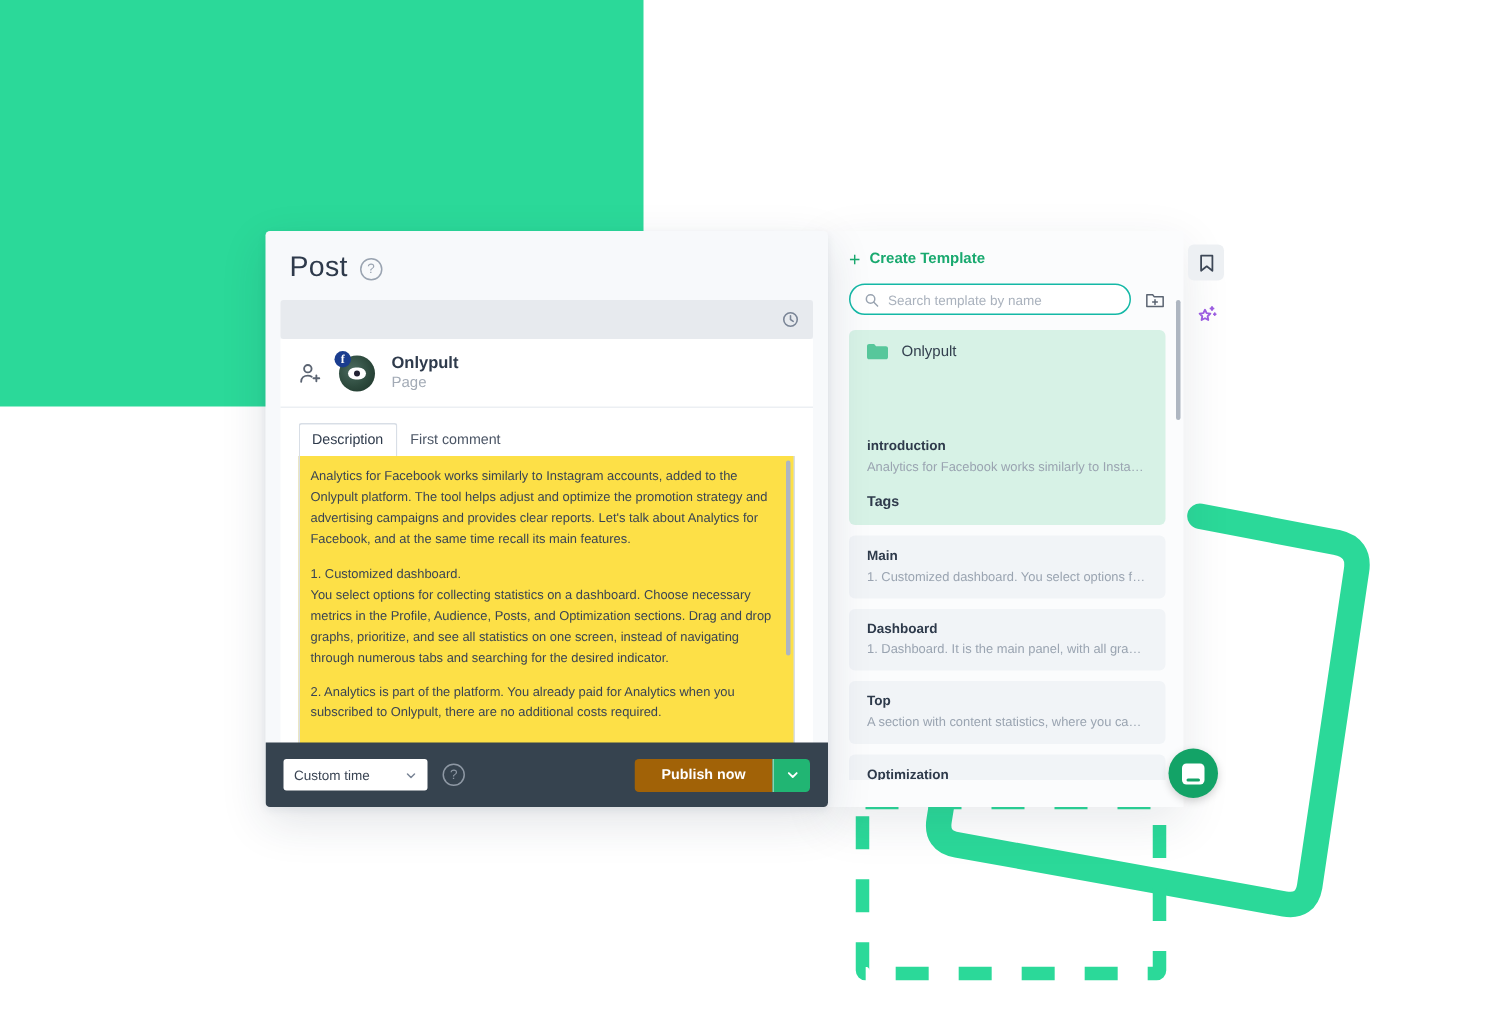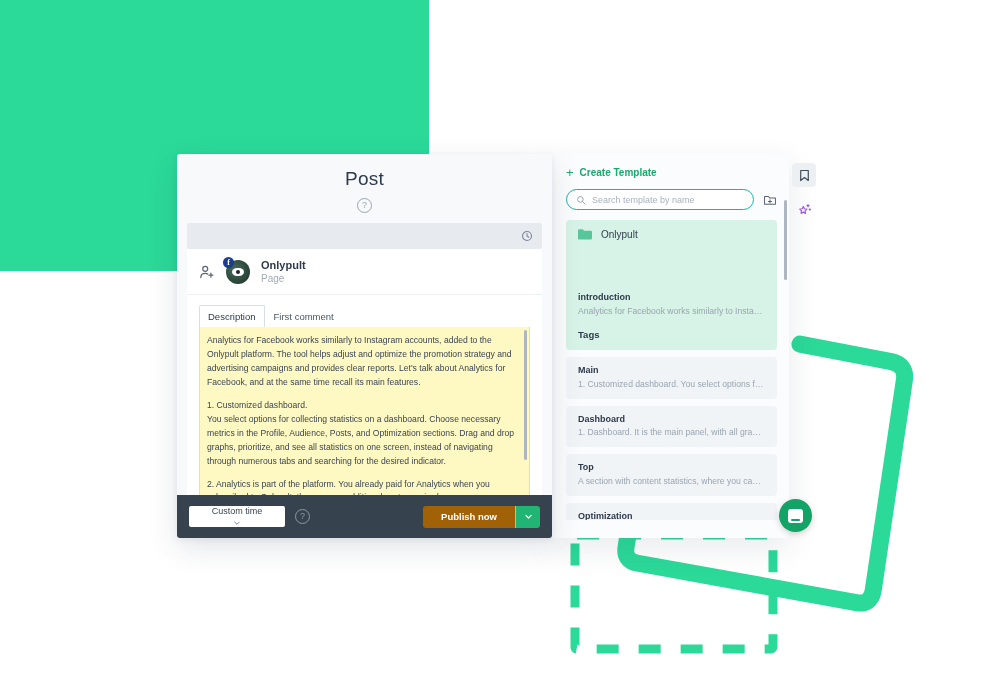--- a/index.html
+++ b/index.html
@@ -33,21 +33,21 @@
   }
 
   
   .composer{
     position:absolute;left:177px;top:154px;width:375px;height:384px;
     background:#F7F9FB;border-radius:3px;
     box-shadow:0 10px 30px rgba(32,48,72,.13), 0 2px 6px rgba(32,48,72,.07);
     overflow:hidden;
   }
   .composer-head{
-    display:flex;align-items:center;gap:8px;padding:14px 16px 10px 16px;flex-direction:column;
+    display:flex;align-items:center;gap:8px;padding:14px 16px 10px 16px;
   }
   .composer-title{font-size:19px;color:#2E3A4B;letter-spacing:.2px;}
   .q-icon{
     width:13px;height:13px;border-radius:50%;border:1.2px solid #9AA4B1;
     display:inline-flex;align-items:center;justify-content:center;
     font-size:9px;color:#9AA4B1;line-height:1;
   }
 
   .grey-bar{
     margin:0 10px;height:26px;background:#E7EAEE;border-radius:2px;
@@ -112,40 +112,40 @@
   }
 
   .editor-col{flex:1;min-width:0;}
   .tabs{display:flex;align-items:flex-end;}
   .tab{
     font-size:9.5px;color:#4B5565;padding:5px 8px 5px 8px;border:1px solid transparent;
     border-bottom:none;border-radius:2px 2px 0 0;cursor:default;
   }
   .tab.active{background:#fff;border-color:#D8DEE6;color:#2E3A4B;}
   .textarea{
-    border:1px solid #D8DEE6;border-top:none;background:#fef9c3;
+    border:1px solid #D8DEE6;border-top:none;background:#fde047;
     padding:7px 10px 4px 7px;height:216px;overflow:hidden;position:relative;
   }
   .textarea p{
     margin:0;font-size:8.6px;line-height:1.62;color:#3A4453;
     font-family:"Liberation Sans",sans-serif;
   }
   .textarea p + p{margin-top:9px;}
   .ta-scroll{
     position:absolute;right:2px;top:3px;width:3px;height:130px;border-radius:2px;background:#AEB6C1;
   }
 
   .footer-bar{
     position:absolute;left:0;bottom:0;width:100%;height:43px;background:#36434F;
     display:flex;align-items:center;padding:0 12px;box-sizing:border-box;gap:10px;
   }
   .time-select{
     width:96px;height:21px;background:#fff;border-radius:2px;
     display:flex;align-items:center;justify-content:space-between;padding:0 7px;
-    font-size:9px;color:#3A4453;box-sizing:border-box;flex-direction:column;
+    font-size:9px;color:#3A4453;box-sizing:border-box;
   }
   .chev{width:8px;height:8px;color:#7A8596;}
   .q-icon.dark{border-color:#8E98A4;color:#8E98A4;}
   .publish-group{margin-left:auto;display:flex;height:22px;border-radius:3px;overflow:hidden;}
   .publish-btn{
     background:#a16207;color:#fff;font-size:9.5px;font-weight:bold;
     padding:0 18px;display:flex;align-items:center;
   }
   .publish-caret{
     background:#21B573;width:24px;display:flex;align-items:center;justify-content:center;

